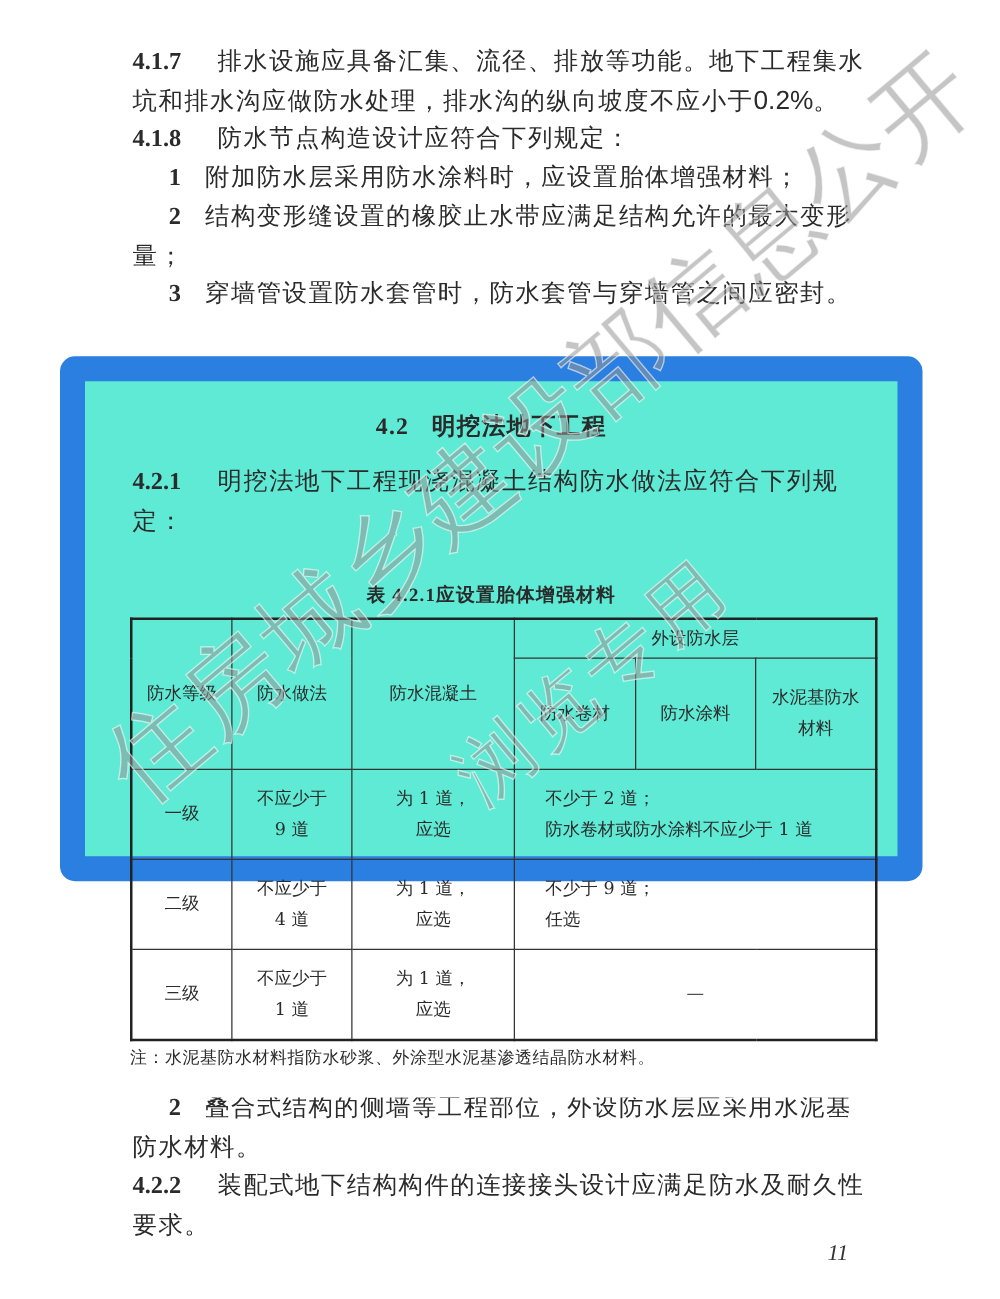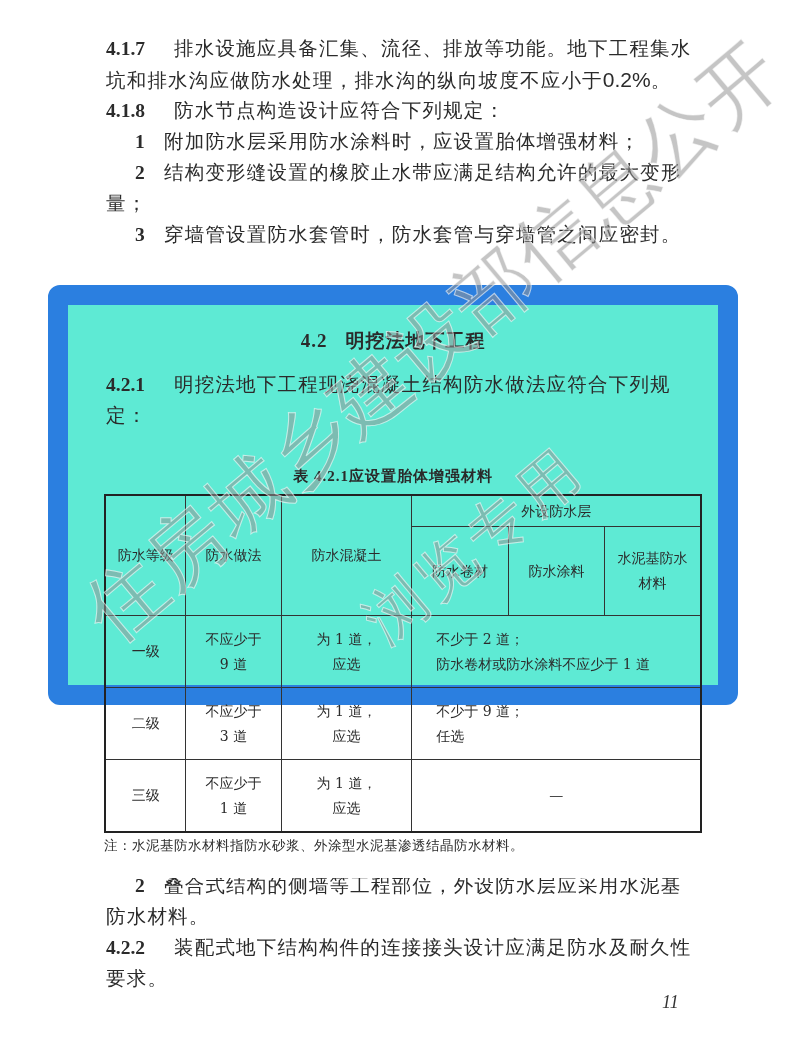--- a/index.html
+++ b/index.html
@@ -139,21 +139,21 @@
             </td>
         <td colspan="3" class="left">
               <div>不少于 2 道；</div>
               <div>防水卷材或防水涂料不应少于 1 道</div>
             </td>
       </tr>
       <tr class="row">
         <td>二级</td>
         <td>
               <div>不应少于</div>
-              <div>3 道</div>
+              <div>4 道</div>
             </td>
         <td>
               <div>为 1 道，</div>
               <div>应选</div>
             </td>
         <td colspan="3" class="left">
               <div>不少于 9 道；</div>
               <div>任选</div>
             </td>
       </tr>

